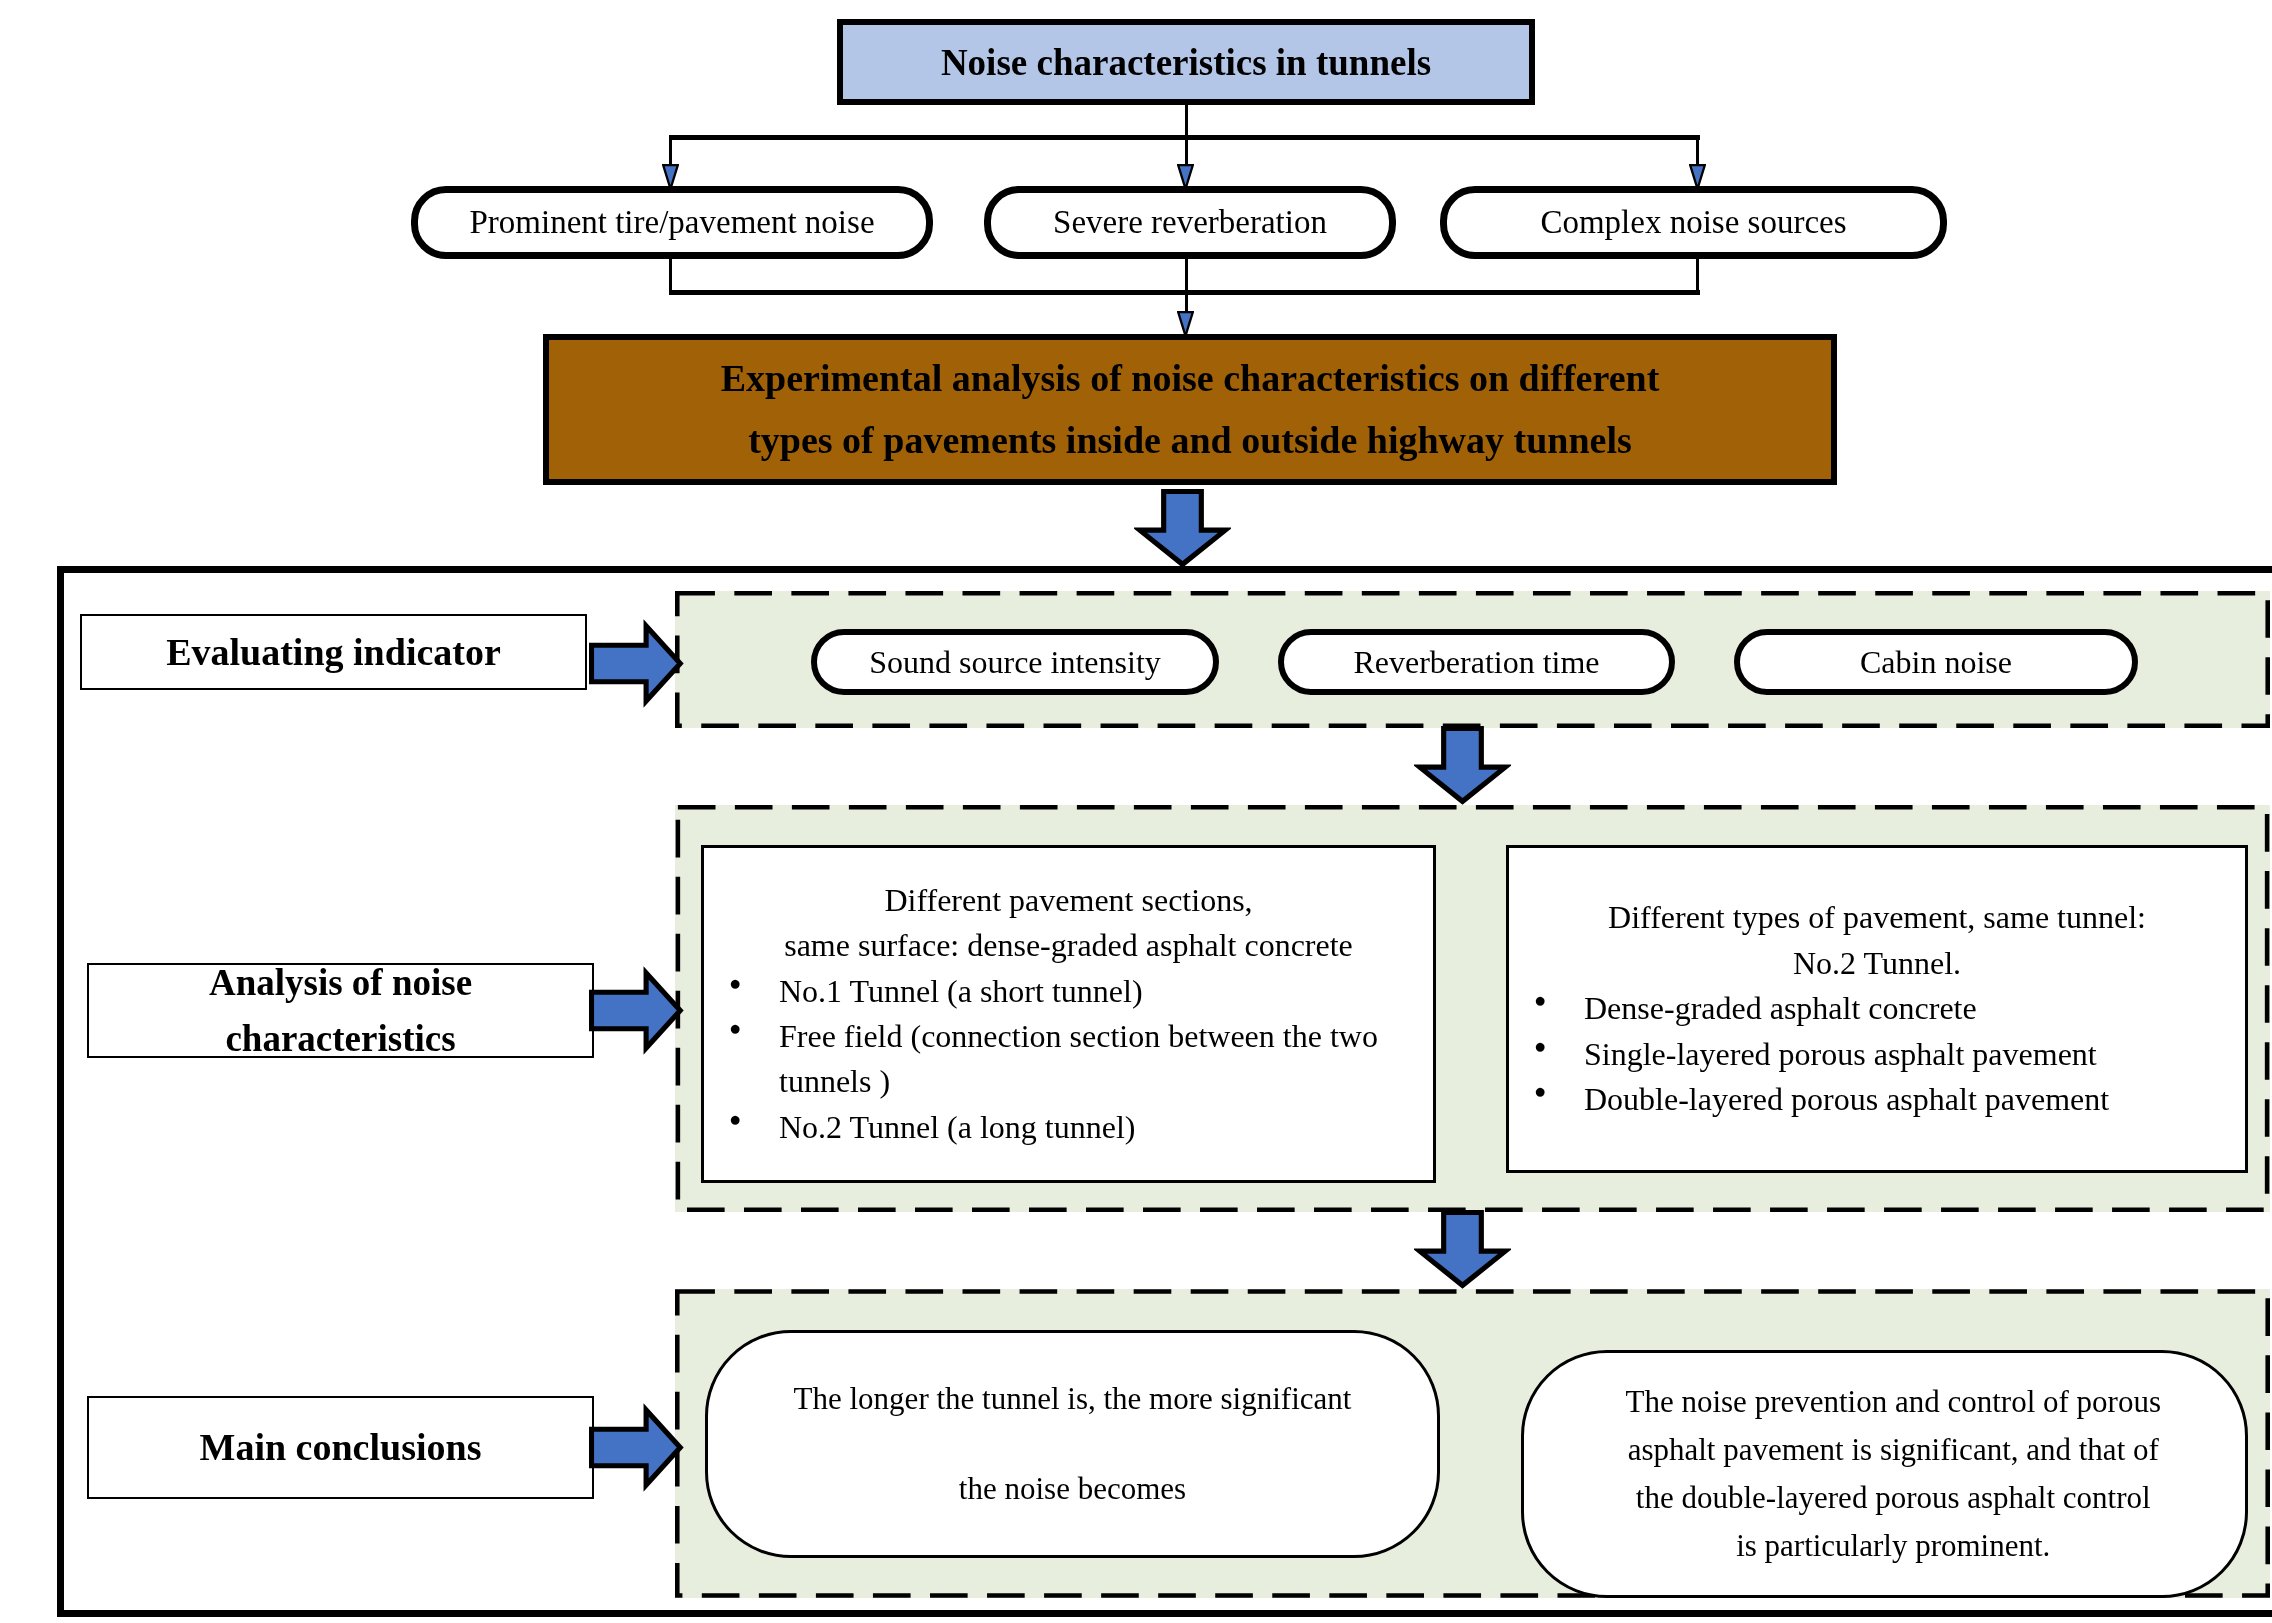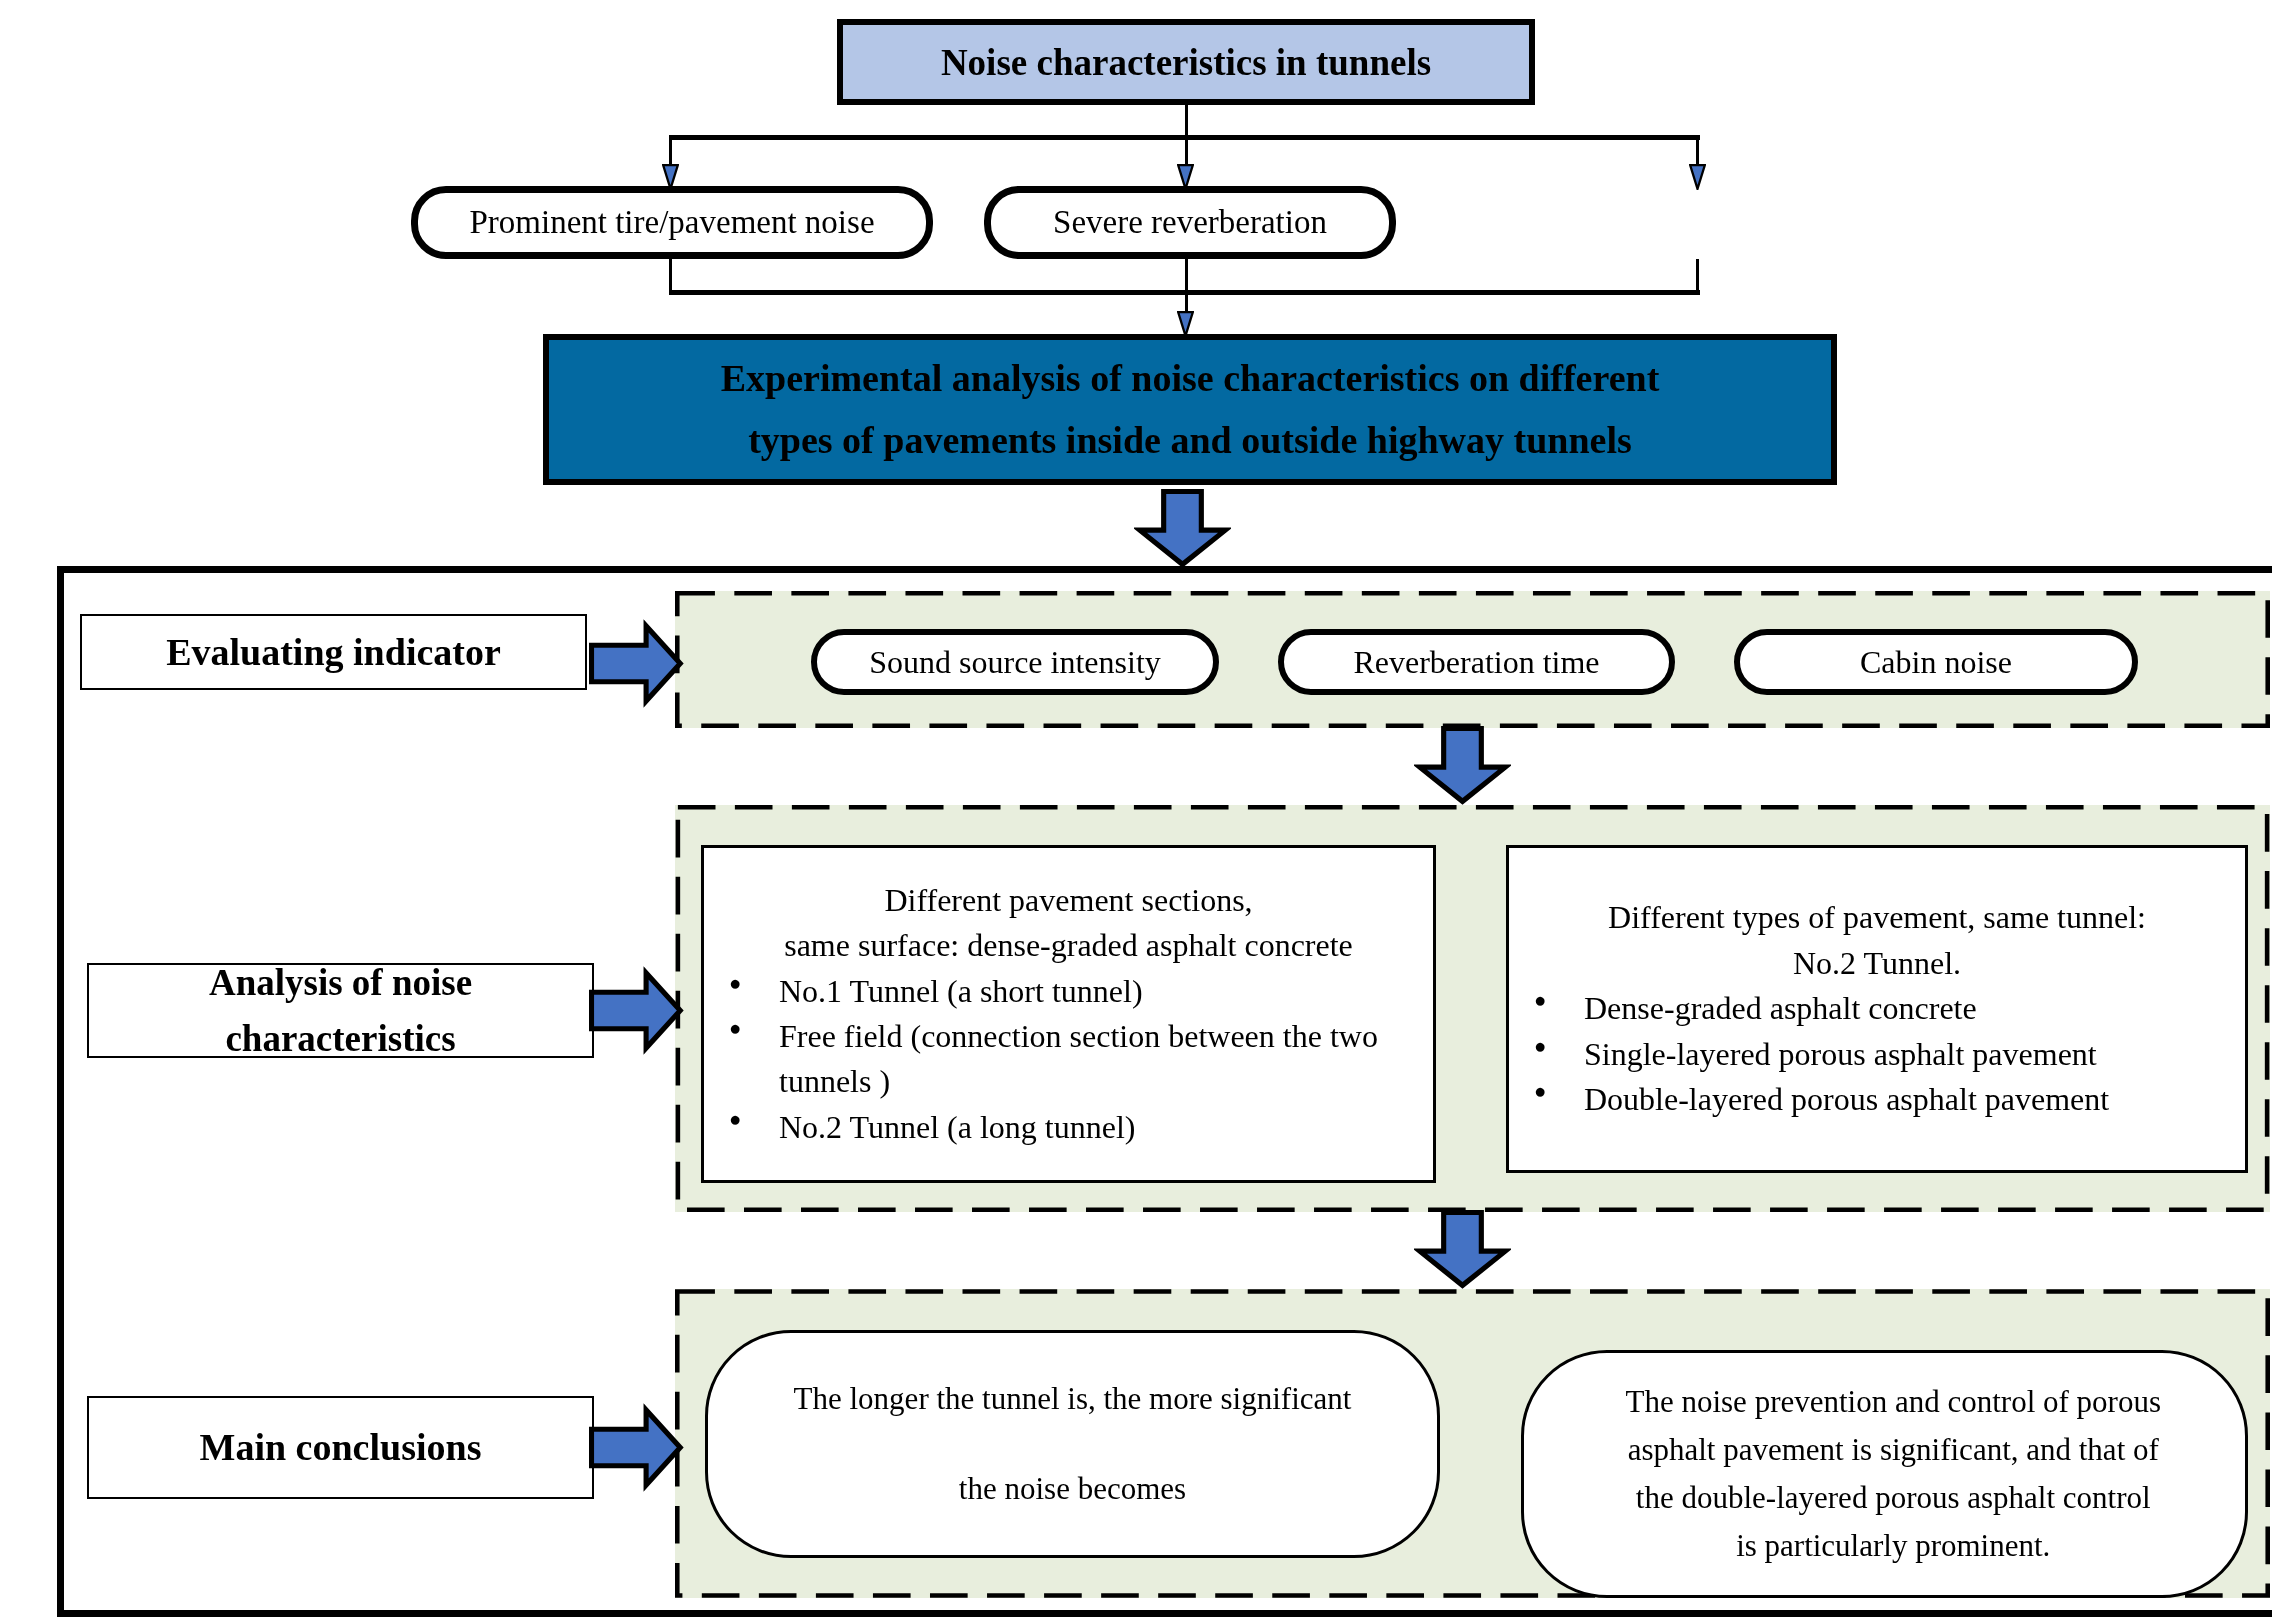--- a/index.html
+++ b/index.html
@@ -2,21 +2,21 @@
 <html style="font-size:9px"><head>
 <meta charset="utf-8">
 <style>
   html,body{margin:0;padding:0;background:#fff;}
   .canvas{
     position:relative;width:2273px;height:1623px;background:#ffffff;
     font-family:Liberation Serif, serif;color:#000;margin-left:36px;
   }
   .node{position:absolute;display:flex;flex-direction:column;align-items:center;justify-content:center;text-align:center;box-sizing:border-box;}
   .title-box{background:#b4c6e7;border:6.8px solid #000;font-weight:bold;font-size:37px;}
-  .experiment-box{background:#0369a1;border:6.8px solid #000;font-weight:bold;font-size:38px;line-height:1.62;}
+  .experiment-box{background:#a16207;border:6.8px solid #000;font-weight:bold;font-size:38px;line-height:1.62;}
   .oval1{background:#fff;border:7.4px solid #000;border-radius:35px;font-size:33px;}
   .oval2{background:#fff;border:6.8px solid #000;border-radius:33px;font-size:32px;text-align:right;}
   .conc-oval{background:#fff;border:3.4px solid #000;border-radius:86px;font-size:31px;line-height:1.55;padding:11.4px 28.5px;}
   .label-box{background:#fff;border:2.9px solid #000;font-weight:bold;font-size:38px;line-height:1.5;}
   .container{position:absolute;border:7.4px solid #000;box-sizing:border-box;background:#fff;}
   .panel{position:absolute;background:#e8eedd;box-sizing:border-box;}
   .panel svg.dash{position:absolute;left:0;top:0;}
   .line{position:absolute;background:#000;}
   .arrow{position:absolute;}
   .wbox{position:absolute;background:#fff;border:3.4px solid #000;box-sizing:border-box;
@@ -43,20 +43,21 @@
     </svg>
   <svg class="arrow" style="left:1141px;top:164px;" width="17" height="26" viewBox="0 0 30 46">
       <polygon points="2,2 28,2 15,44" fill="#4472c4" stroke="#000" stroke-width="4"></polygon>
     </svg>
   <svg class="arrow" style="left:1653px;top:164px;" width="17" height="26" viewBox="0 0 30 46">
       <polygon points="2,2 28,2 15,44" fill="#4472c4" stroke="#000" stroke-width="4"></polygon>
     </svg>
 
   <div class="node oval1" style="left:375px;top:186px;width:522px;height:73px;">Prominent tire/pavement noise</div>
   <div class="node oval1" style="left:948px;top:186px;width:412px;height:73px;">Severe reverberation</div>
+  <div class="node oval1" style="left:1404px;top:186px;width:507px;height:73px;">Complex noise sources</div>
 
   <div class="line" style="left:633px;top:259px;width:2.9px;height:33px;"></div>
   <div class="line" style="left:1149px;top:259px;width:2.9px;height:33px;"></div>
   <div class="line" style="left:1660px;top:259px;width:2.9px;height:33px;"></div>
   <div class="line" style="left:633px;top:290px;width:1031px;height:5.1px;"></div>
   <div class="line" style="left:1149px;top:292px;width:2.9px;height:20.5px;"></div>
   <svg class="arrow" style="left:1141px;top:311px;" width="17" height="26" viewBox="0 0 30 46">
       <polygon points="2,2 28,2 15,44" fill="#4472c4" stroke="#000" stroke-width="4"></polygon>
     </svg>
 

